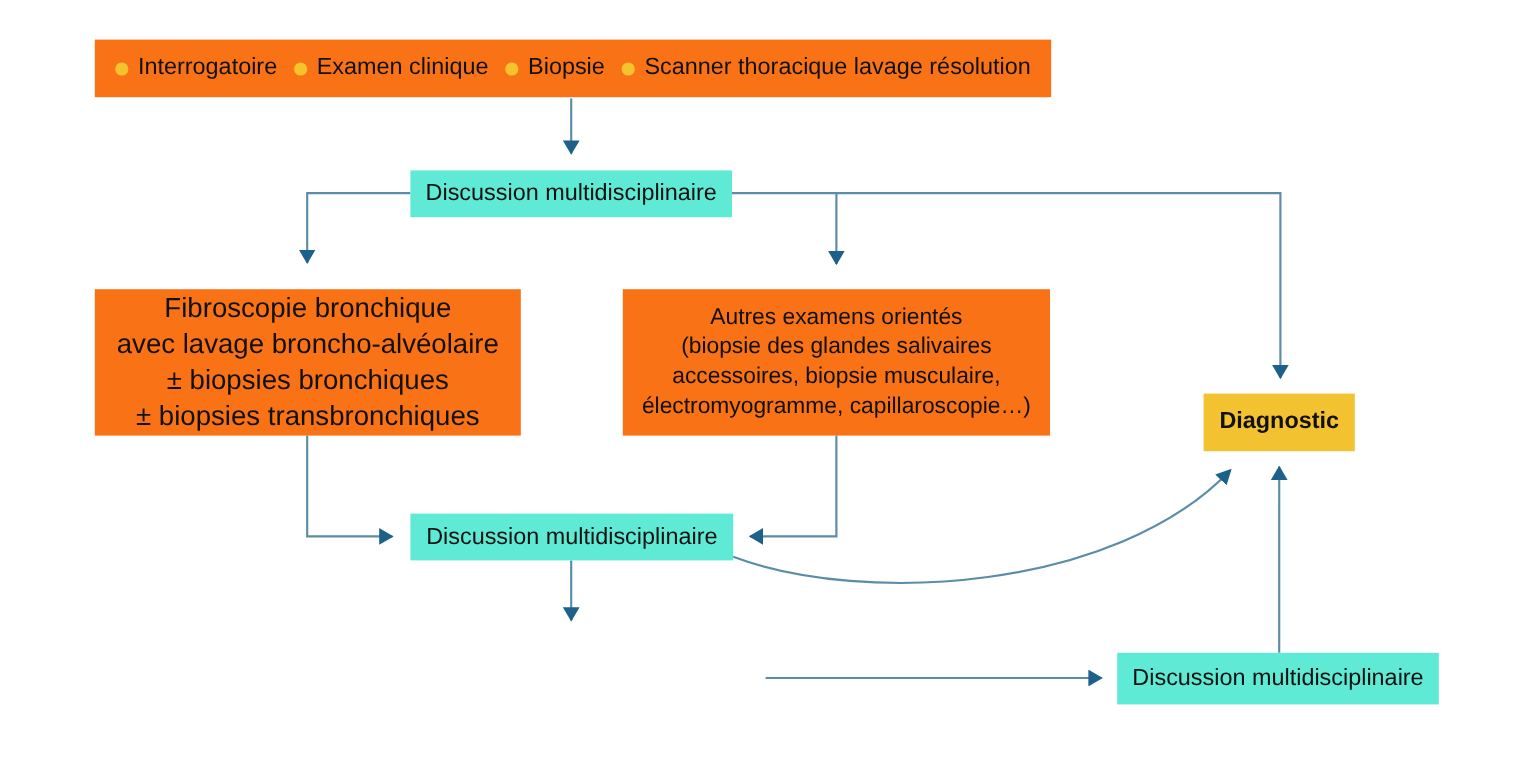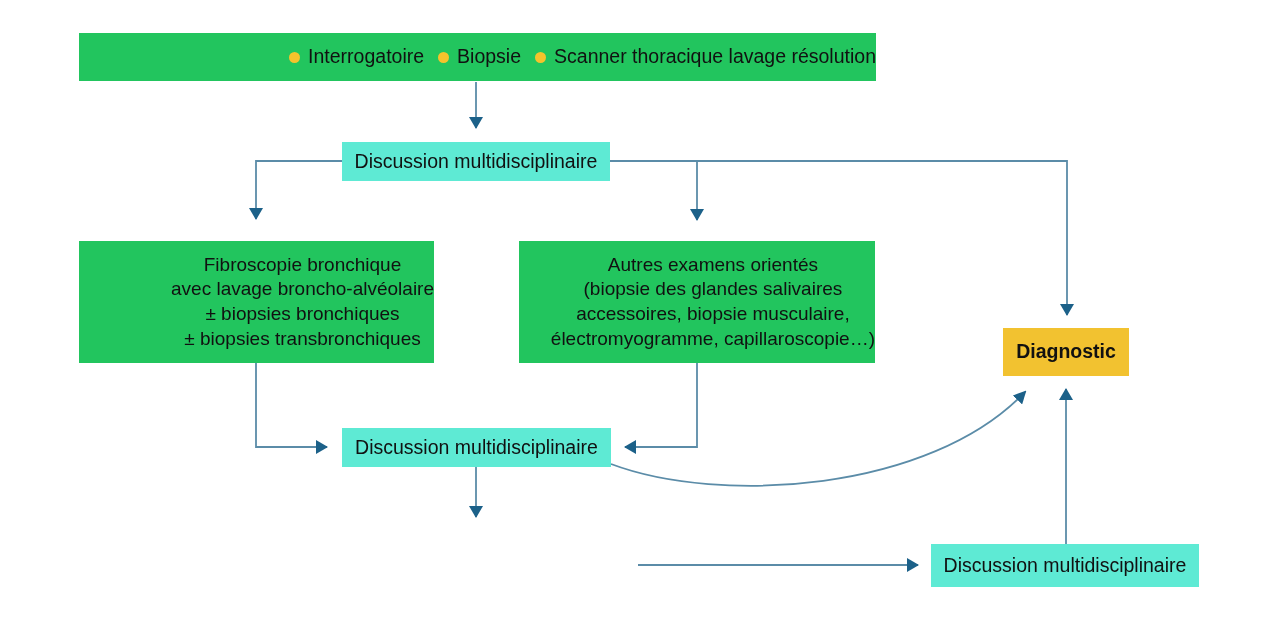--- a/index.html
+++ b/index.html
@@ -30,21 +30,21 @@
   .node {
     position: absolute;
     box-sizing: border-box;
     display: flex;
     align-items: center;
     justify-content: center;
     text-align: center;
     color: #111111;
     line-height: 1.30;
   }
-  .node-grey   { background: #22c55e; justify-content: flex-end; }
+  .node-grey   { background: #f97316; }
   .node-peach  { background: #5eead4; }
   .node-gold   { background: #F2C230; font-weight: bold; }
 
   .header-box {
     left: 79px; top: 33px;
     width: 797px; height: 48px;
     font-size: 19.5px;
     gap: 0;
   }
   .header-inner {
@@ -70,21 +70,21 @@
   }
 
   .dm1 {
     left: 342px; top: 142px;
     width: 268px; height: 39px;
     font-size: 19.5px;
   }
   .box-fibro {
     left: 79px; top: 241px;
     width: 355px; height: 122px;
-    font-size: 19px;
+    font-size: 23px;
   }
   .box-autres {
     left: 519px; top: 241px;
     width: 356px; height: 122px;
     font-size: 19px;
   }
   .box-diag {
     left: 1003px; top: 328px;
     width: 126px; height: 48px;
     font-size: 19.5px;
@@ -152,20 +152,24 @@
 
       <path d="M1066,544 L1066,389" marker-end="url(#ah-up)"></path>
     </g>
   </svg>
 
   <div class="node node-grey header-box">
     <div class="header-inner">
       <span class="hitem">
         <span class="bullet"></span>
         <span>Interrogatoire</span>
+      </span>
+      <span class="hitem">
+        <span class="bullet"></span>
+        <span>Examen clinique</span>
       </span>
       <span class="hitem">
         <span class="bullet"></span>
         <span>Biopsie</span>
       </span>
       <span class="hitem">
         <span class="bullet"></span>
         <span>Scanner thoracique lavage résolution</span>
       </span>
     </div>

